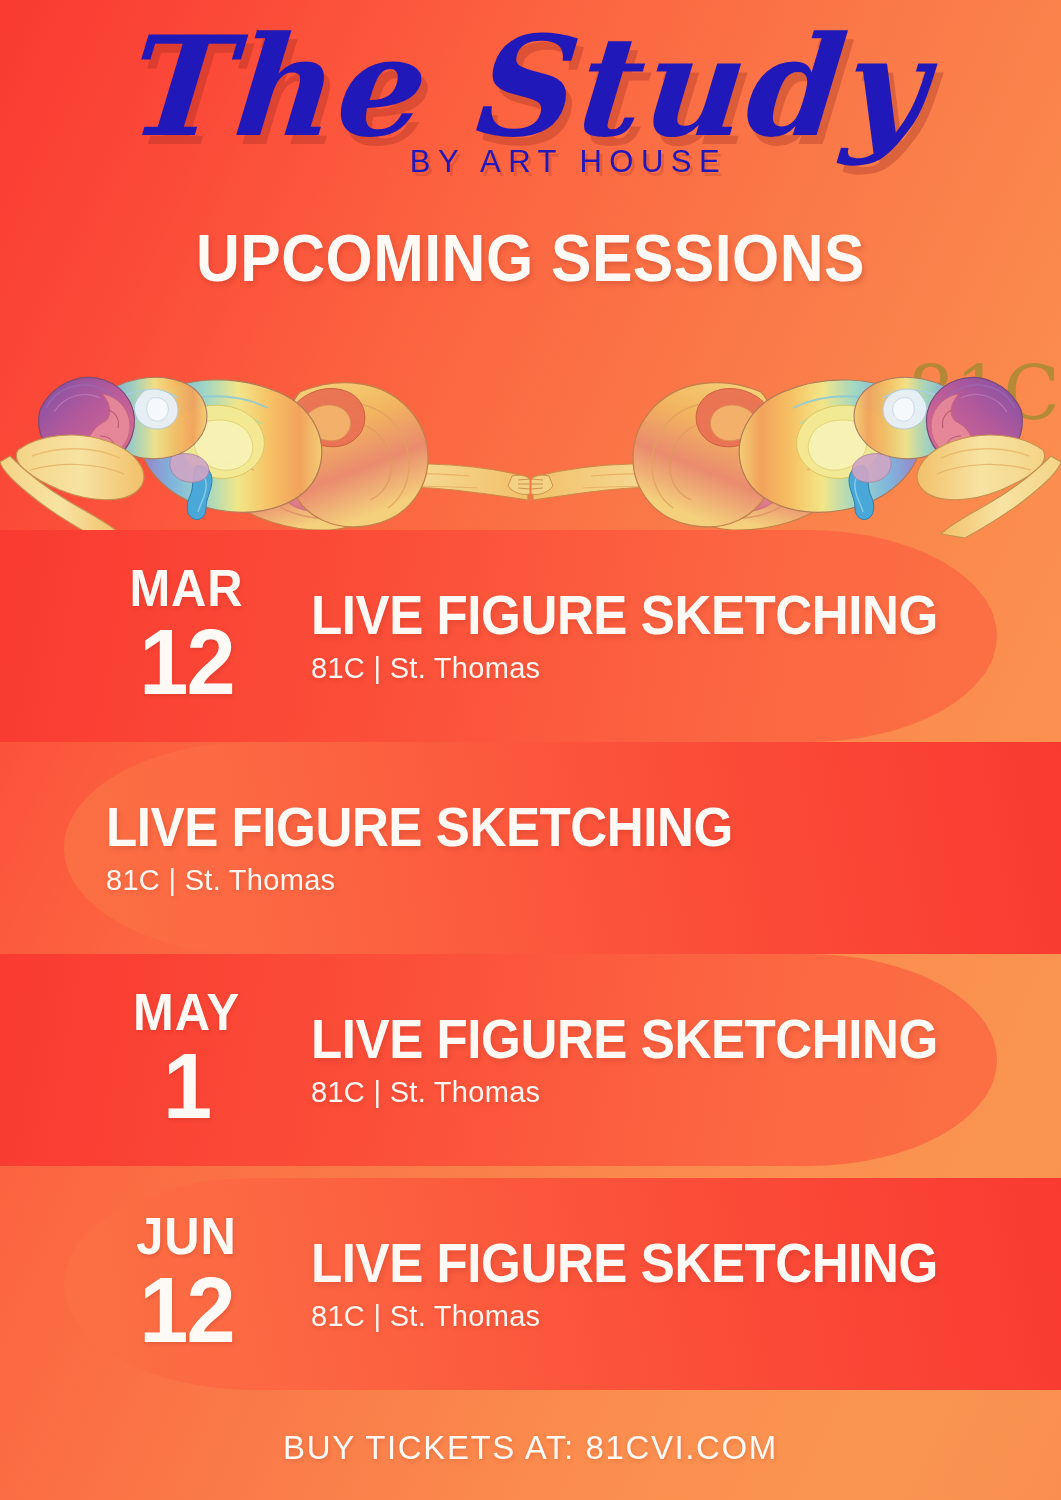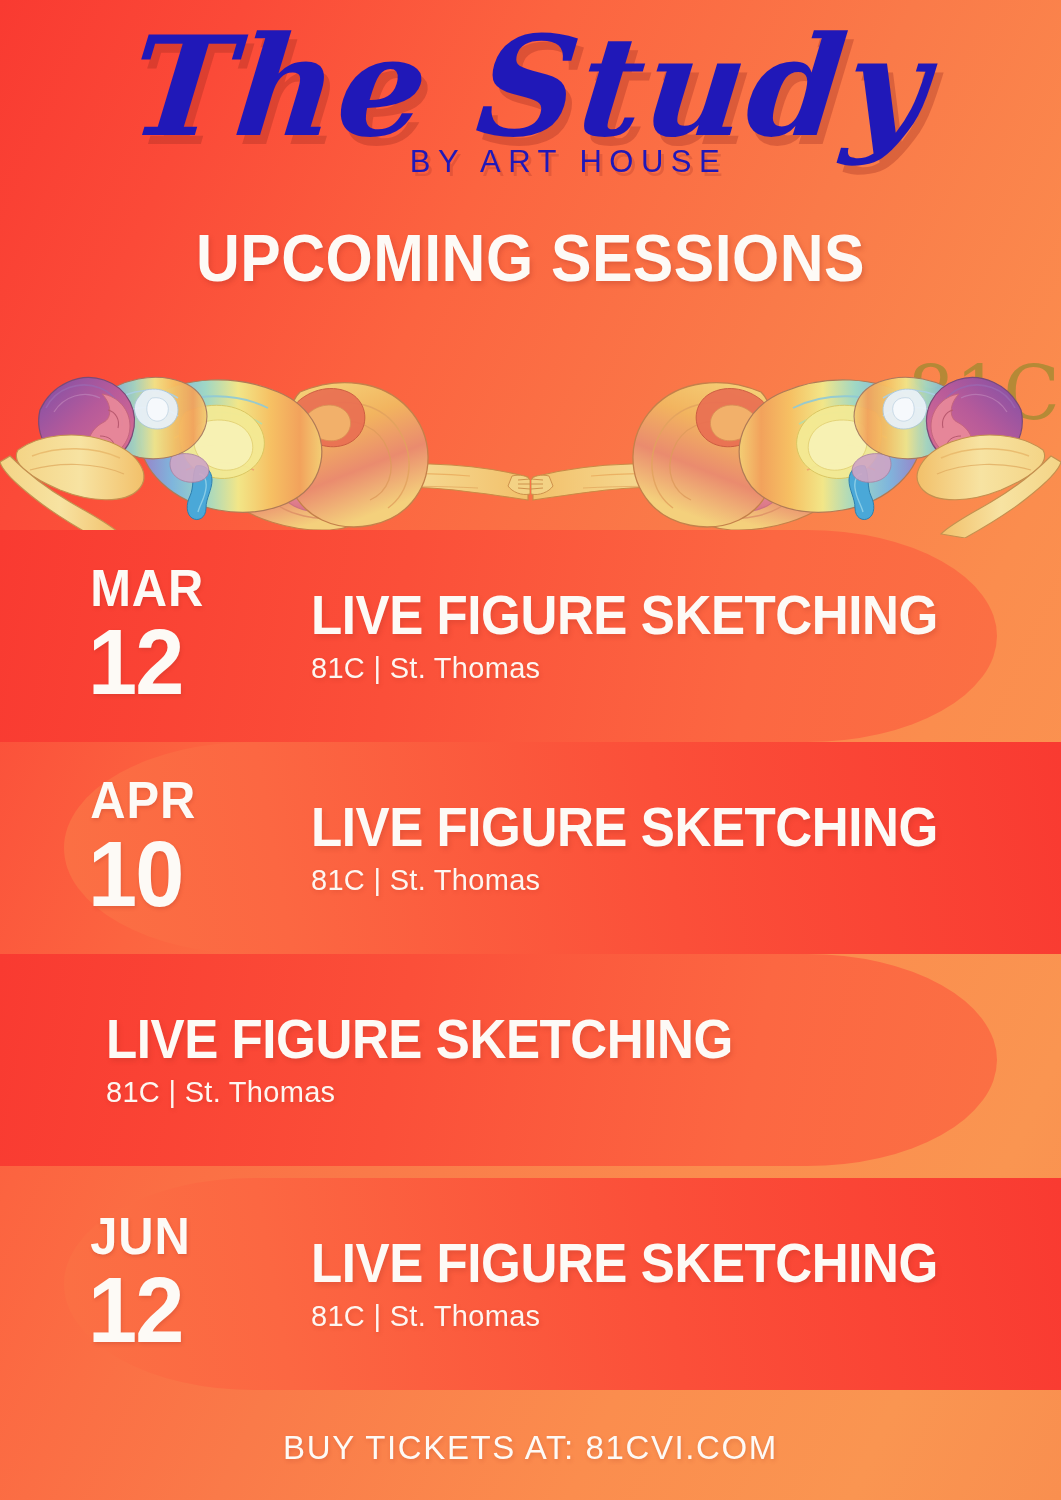--- a/index.html
+++ b/index.html
@@ -158,21 +158,21 @@
     z-index:1;
     display:flex;
     align-items:center;
     width:100%;
     padding-left:84px;
   }
 
   .date-col {
     width:205px;
     flex:0 0 205px;
-    text-align:left;
+    text-align:center;
     color:#fdfaf6;
     text-shadow:1px 2px 4px rgba(150,40,30,0.22);
   }
   .date-month {
     display:block;
     font-family:"Liberation Sans", sans-serif;
     font-weight:700;
     font-size:52px;
     letter-spacing:1px;
     line-height:1;
@@ -450,34 +450,34 @@
         <div class="info-col">
           <span class="event-title">LIVE FIGURE SKETCHING</span>
           <span class="event-venue">81C | St. Thomas</span>
         </div>
       </div>
     </div>
 
     <div class="band bulge-left" style="top:212px;">
       <div class="shape"></div>
       <div class="band-inner">
-        <div class="date-col">
-          <span class="date-month">APR</span>
-          <span class="date-day">10</span>
-        </div>
         <div class="info-col">
           <span class="event-title">LIVE FIGURE SKETCHING</span>
           <span class="event-venue">81C | St. Thomas</span>
         </div>
       </div>
     </div>
 
     <div class="band bulge-right" style="top:424px;">
       <div class="shape"></div>
       <div class="band-inner">
+        <div class="date-col">
+          <span class="date-month">MAY</span>
+          <span class="date-day">1</span>
+        </div>
         <div class="info-col">
           <span class="event-title">LIVE FIGURE SKETCHING</span>
           <span class="event-venue">81C | St. Thomas</span>
         </div>
       </div>
     </div>
 
     <div class="band bulge-left" style="top:648px;">
       <div class="shape"></div>
       <div class="band-inner">

